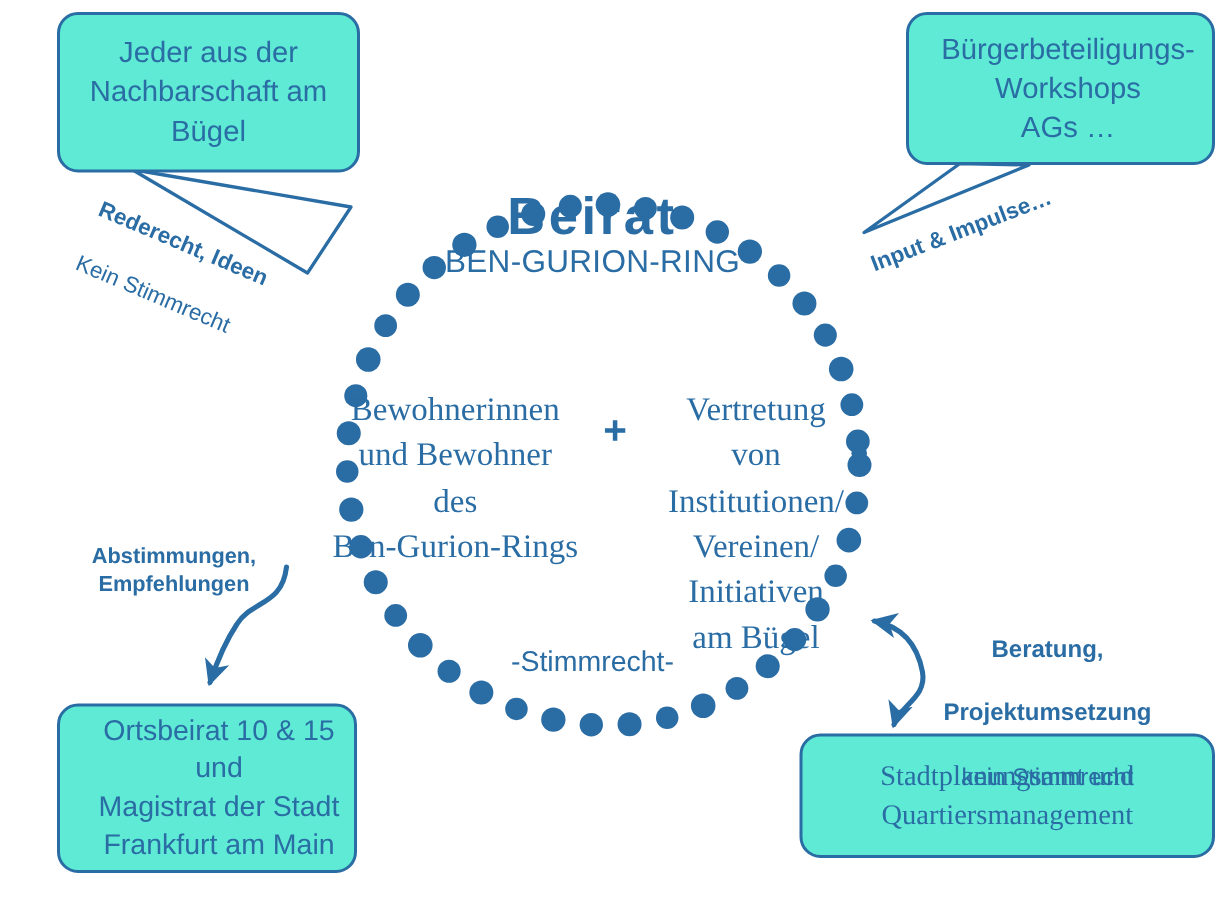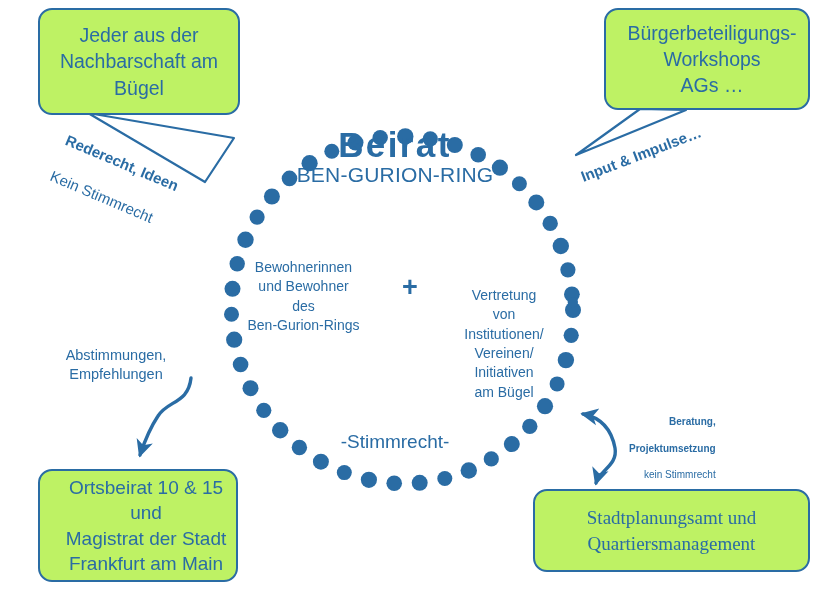--- a/index.html
+++ b/index.html
@@ -28,21 +28,21 @@
     height: 600px;
     overflow: visible;
   }
 
   
   .bubble {
     position: absolute;
     box-sizing: border-box;
     border: 2px solid #2a6ca4;
     border-radius: 14px;
-    background: #bef264;
+    background: #5eead4;
     display: flex;
     align-items: center;
     justify-content: center;
     text-align: center;
     color: #2a6ca4;
     line-height: 1.34;
   }
   .bubble .txt { white-space: pre-line; display: block; width: 100%; }
 
   #bubble-neighbourhood {
@@ -99,28 +99,29 @@
 
   #ring-columns {
     position: absolute;
     left: 215px; top: 258px;
     width: 365px;
     display: flex;
     align-items: flex-start;
     justify-content: center;
   }
   .ring-col {
-    font-size: 14px;
+    font-size: 22px;
     line-height: 1.38;
     text-align: center;
     white-space: pre-line;
     color: #2a6ca4;
+    font-family: Liberation Serif, serif;
   }
   #ring-col-left  { width: 175px; }
-  #ring-col-right { width: 150px; margin-top: 28px; }
+  #ring-col-right { width: 150px; }
   #ring-plus {
     width: 38px;
     text-align: center;
     font-size: 27px;
     font-weight: bold;
     line-height: 1;
     padding-top: 16px;
     color: #2a6ca4;
   }
   #ring-footnote {
@@ -157,30 +158,30 @@
   }
 
   
   .flat-label {
     position: absolute;
     color: #2a6ca4;
     line-height: 1.32;
     white-space: pre-line;
   }
   #label-abstimmungen {
-    left: 46px; top: 346px;
+    left: 46px; top: 362px;
     width: 140px;
     text-align: center;
     font-size: 14.5px;
-    font-weight: normal;
+    font-weight: bold;
   }
   #label-beratung {
     left: 629px; top: 402px;
-    font-size: 10px;
-    text-align: right;
+    font-size: 16px;
+    text-align: center;
   }
   #label-beratung .b1 { font-weight: bold; display: block; }
   #label-beratung .b2 { font-weight: bold; display: block; }
   #label-beratung .b3 { font-weight: normal; display: block; }
 </style>
 </head>
 <body>
 
 <div id="stage">
 

